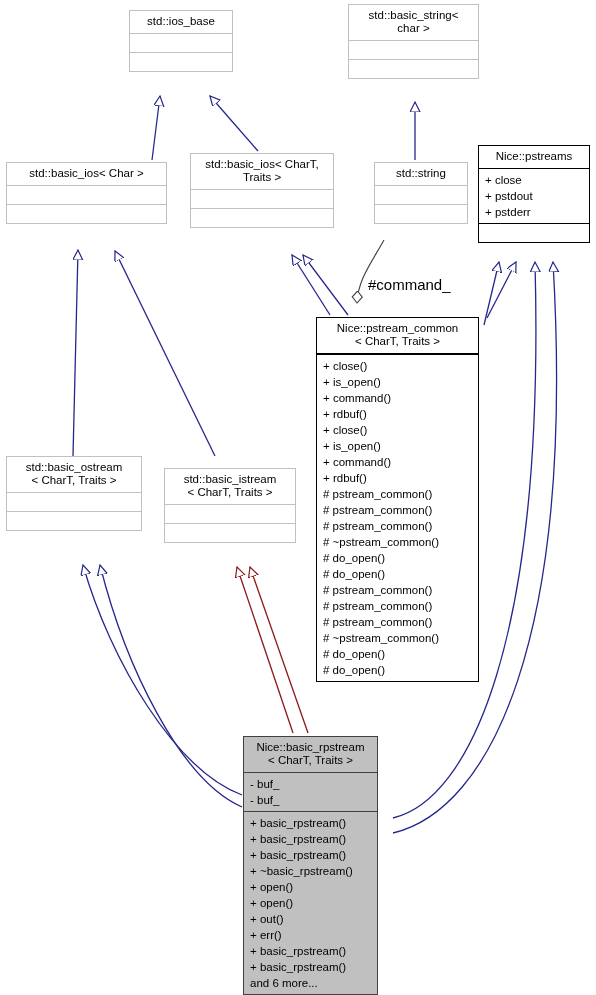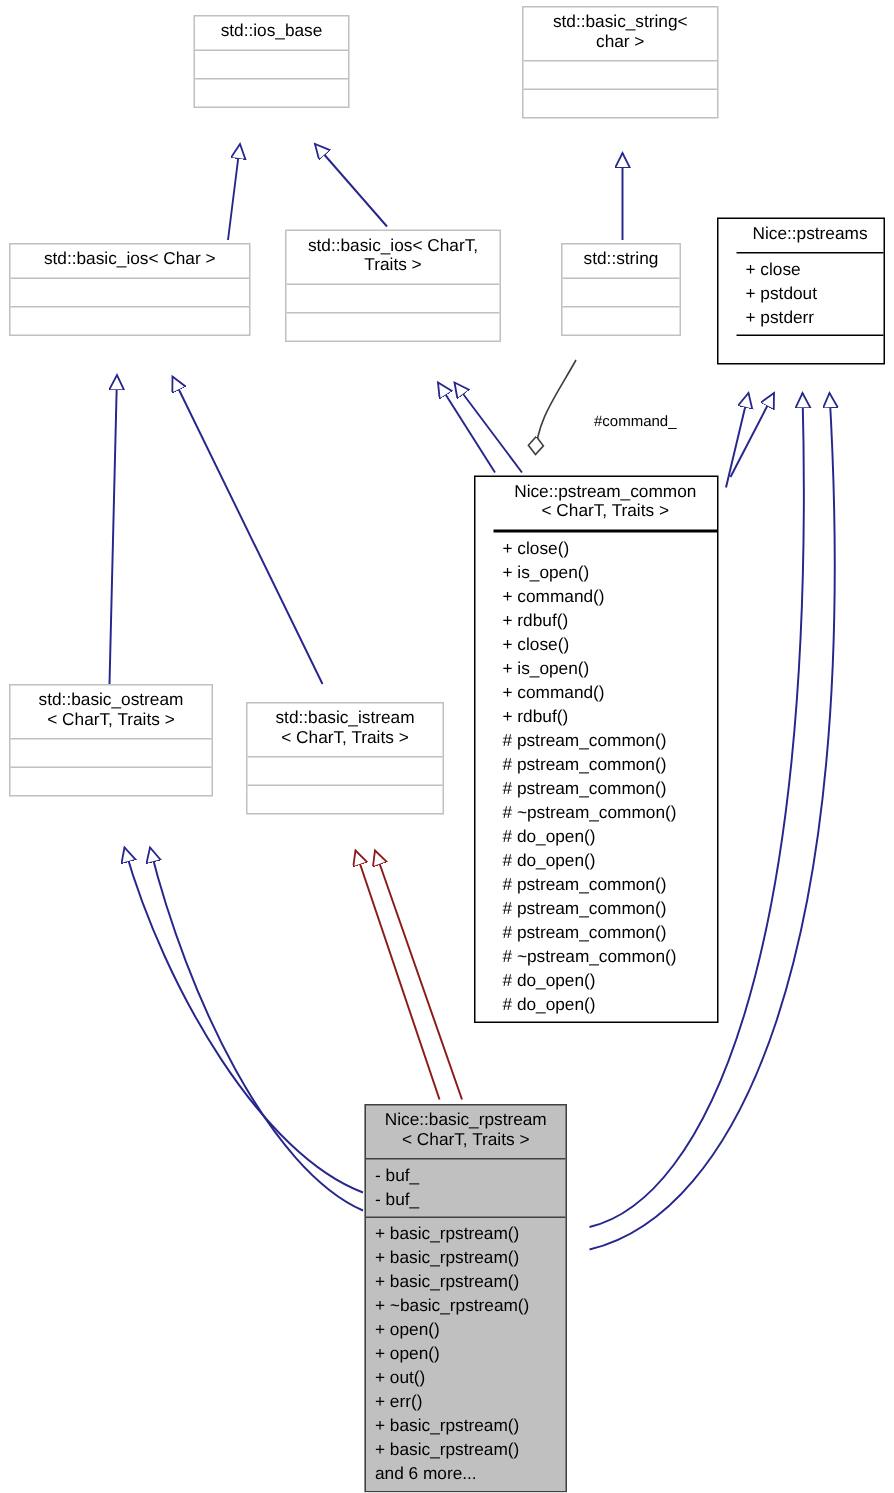--- a/index.html
+++ b/index.html
@@ -30,21 +30,20 @@
     box-sizing: border-box;
     background: #ffffff;
     border: 1px solid #c0c0c0;
     font-size: 11.5px;
     color: #000000;
     line-height: 13px;
     z-index: 5;
   }
   .uml-class.thick {
     border: 1px solid #000000;
-    padding-left: 12px;
   }
   .uml-class.filled {
     background: #c0c0c0;
     border: 1px solid #404040;
   }
   .uml-title {
     text-align: center;
     padding: 4px 6px 5px 6px;
     white-space: pre-line;
   }
@@ -68,25 +67,24 @@
     height: 18px;
     padding: 0;
   }
   .uml-row {
     white-space: pre;
     height: 16px;
     line-height: 16px;
   }
   .edge-label {
     position: absolute;
-    font-size: 10px;
+    font-size: 15px;
     color: #000000;
     white-space: pre;
     z-index: 6;
-    margin-left: 28px;
   }
 </style>
 </head>
 <body>
 
 <div id="diagram">
 
   <svg class="edges" viewBox="0 0 596 995" xmlns="http://www.w3.org/2000/svg">
     <defs>
       <marker id="hollowBlue" markerWidth="12" markerHeight="12" refX="10" refY="5" orient="auto" markerUnits="userSpaceOnUse">
@@ -164,21 +162,21 @@
 
   <div class="uml-class" style="left:190px; top:153px; width:144px;">
     <div class="uml-title">std::basic_ios&lt; CharT,
 Traits &gt;</div>
     <div class="uml-sep"></div>
     <div class="uml-attrs empty"></div>
     <div class="uml-sep"></div>
     <div class="uml-ops empty"></div>
   </div>
 
-  <div class="uml-class" style="left:374px; top:162px; width:80px;">
+  <div class="uml-class" style="left:374px; top:162px; width:94px;">
     <div class="uml-title">std::string</div>
     <div class="uml-sep"></div>
     <div class="uml-attrs empty"></div>
     <div class="uml-sep"></div>
     <div class="uml-ops empty"></div>
   </div>
 
   <div class="uml-class thick" style="left:478px; top:145px; width:112px;">
     <div class="uml-title">Nice::pstreams</div>
     <div class="uml-sep"></div>

